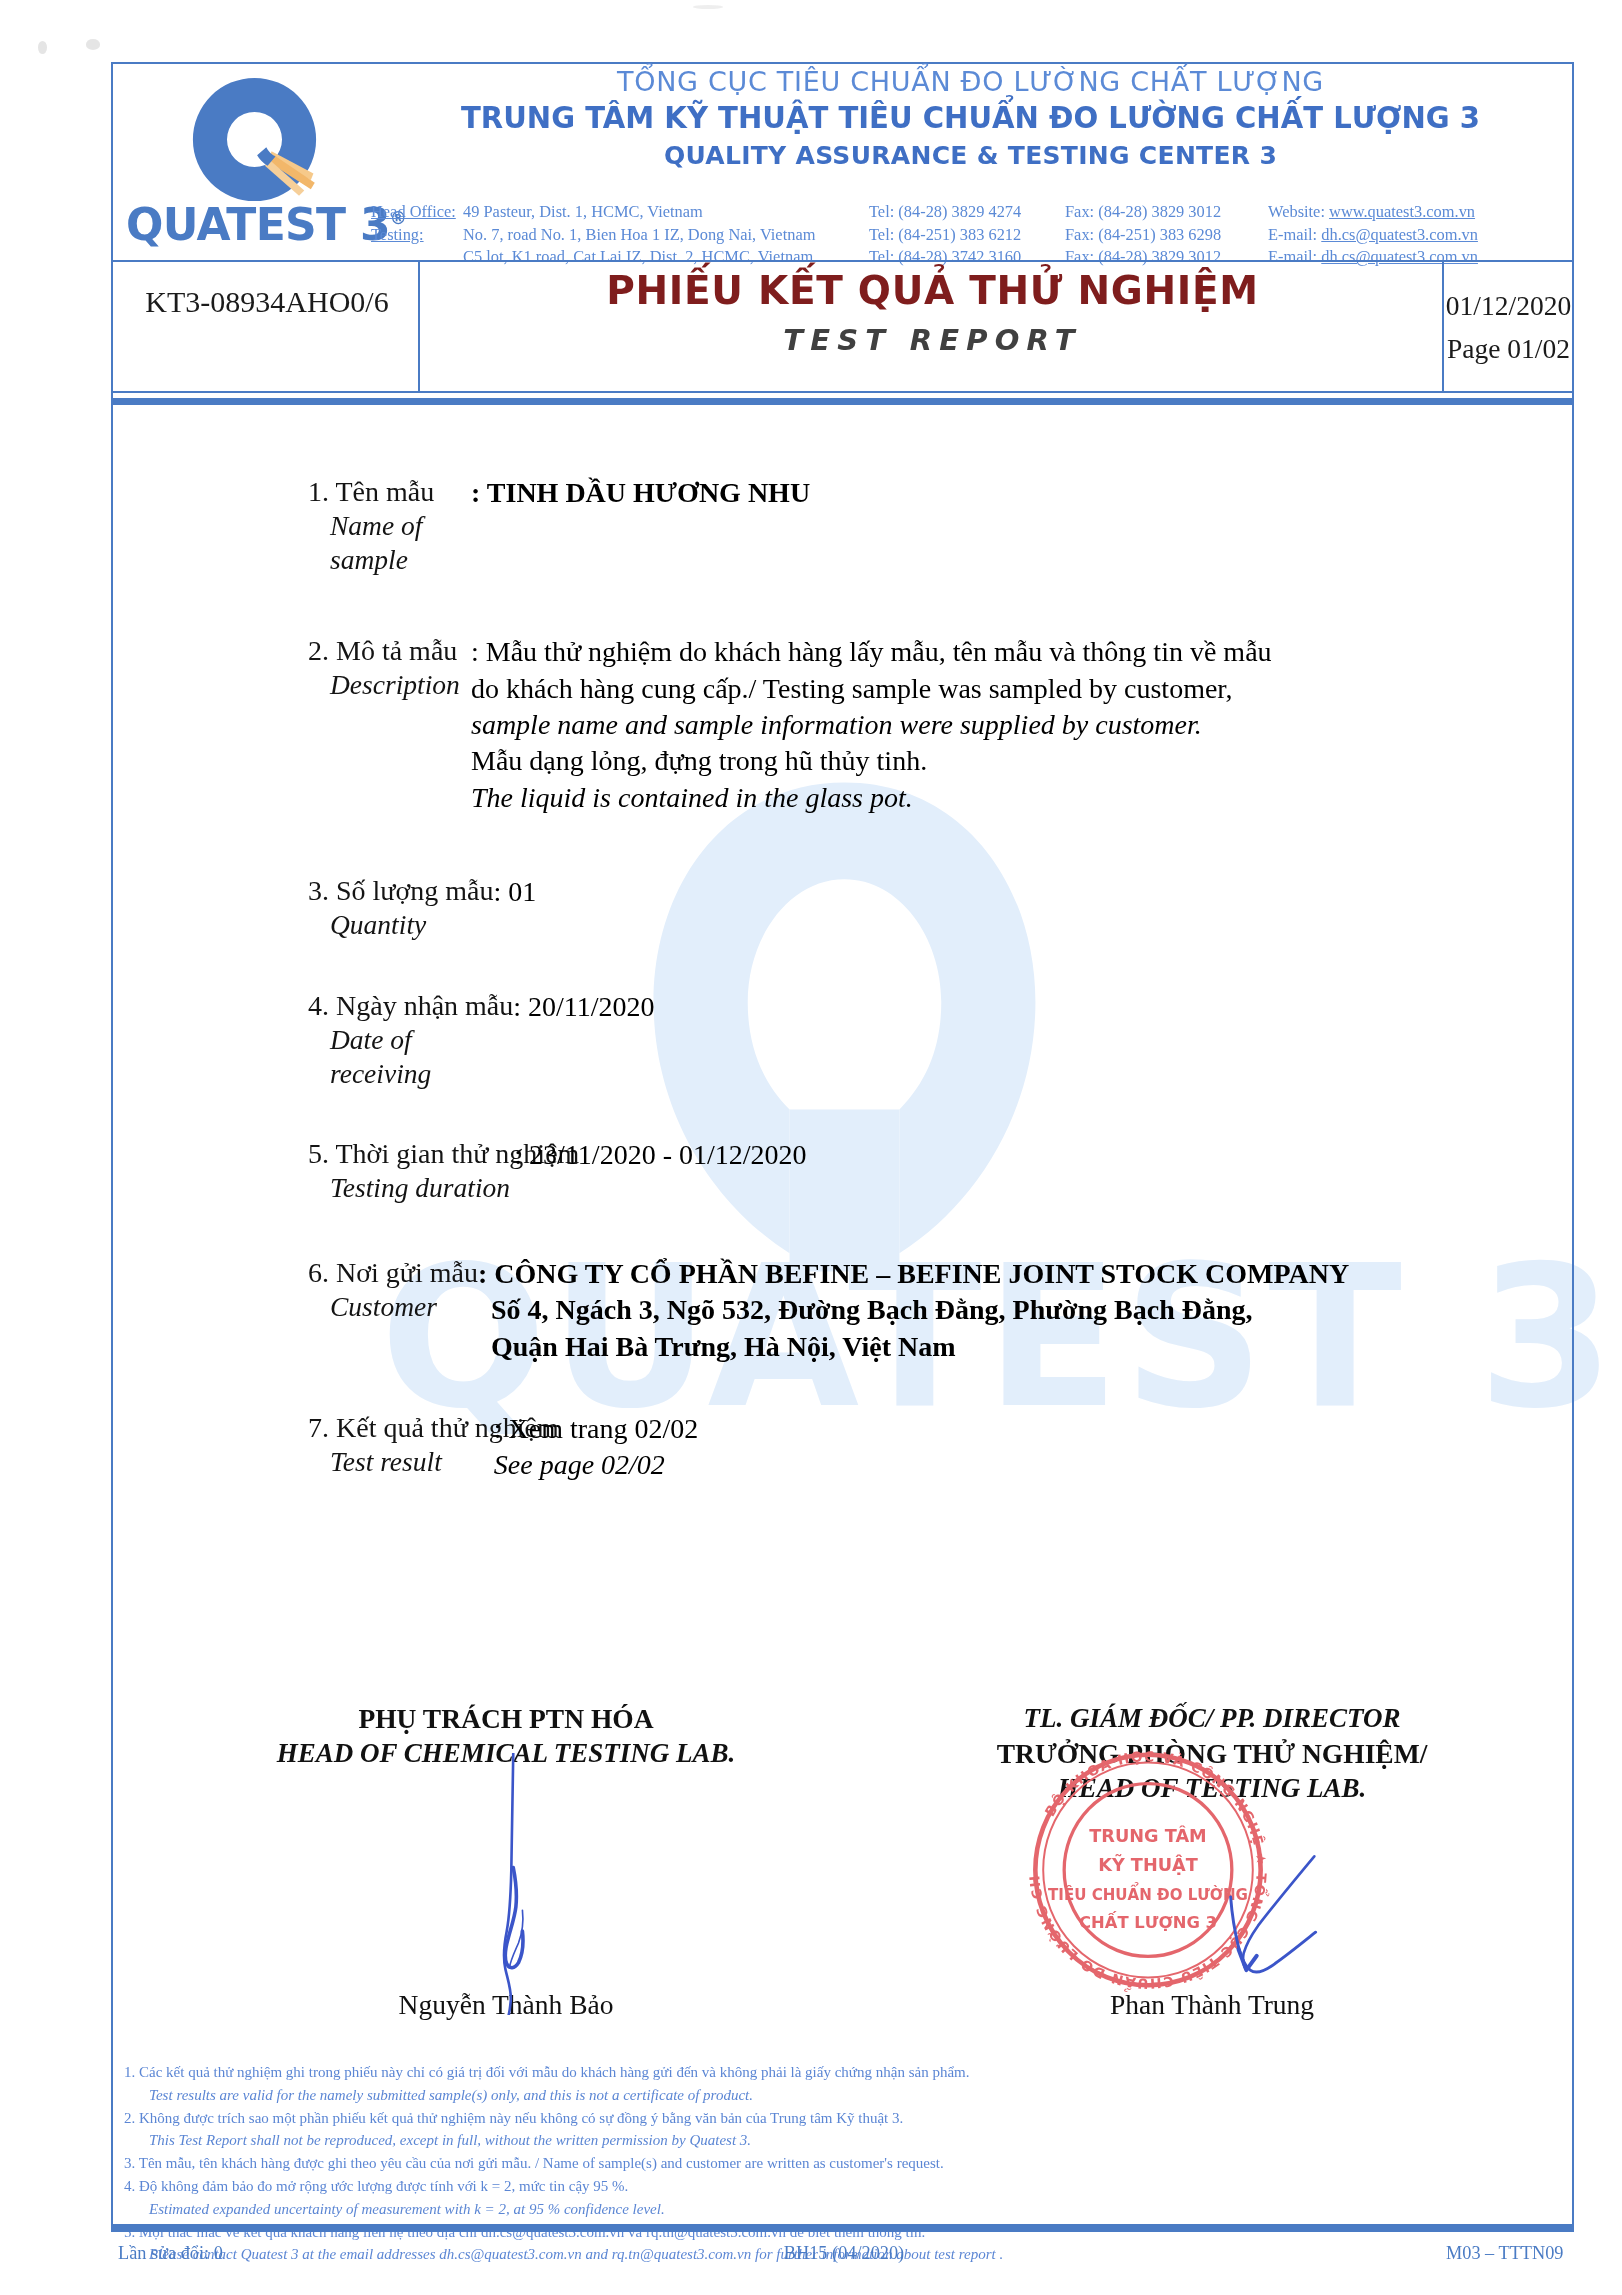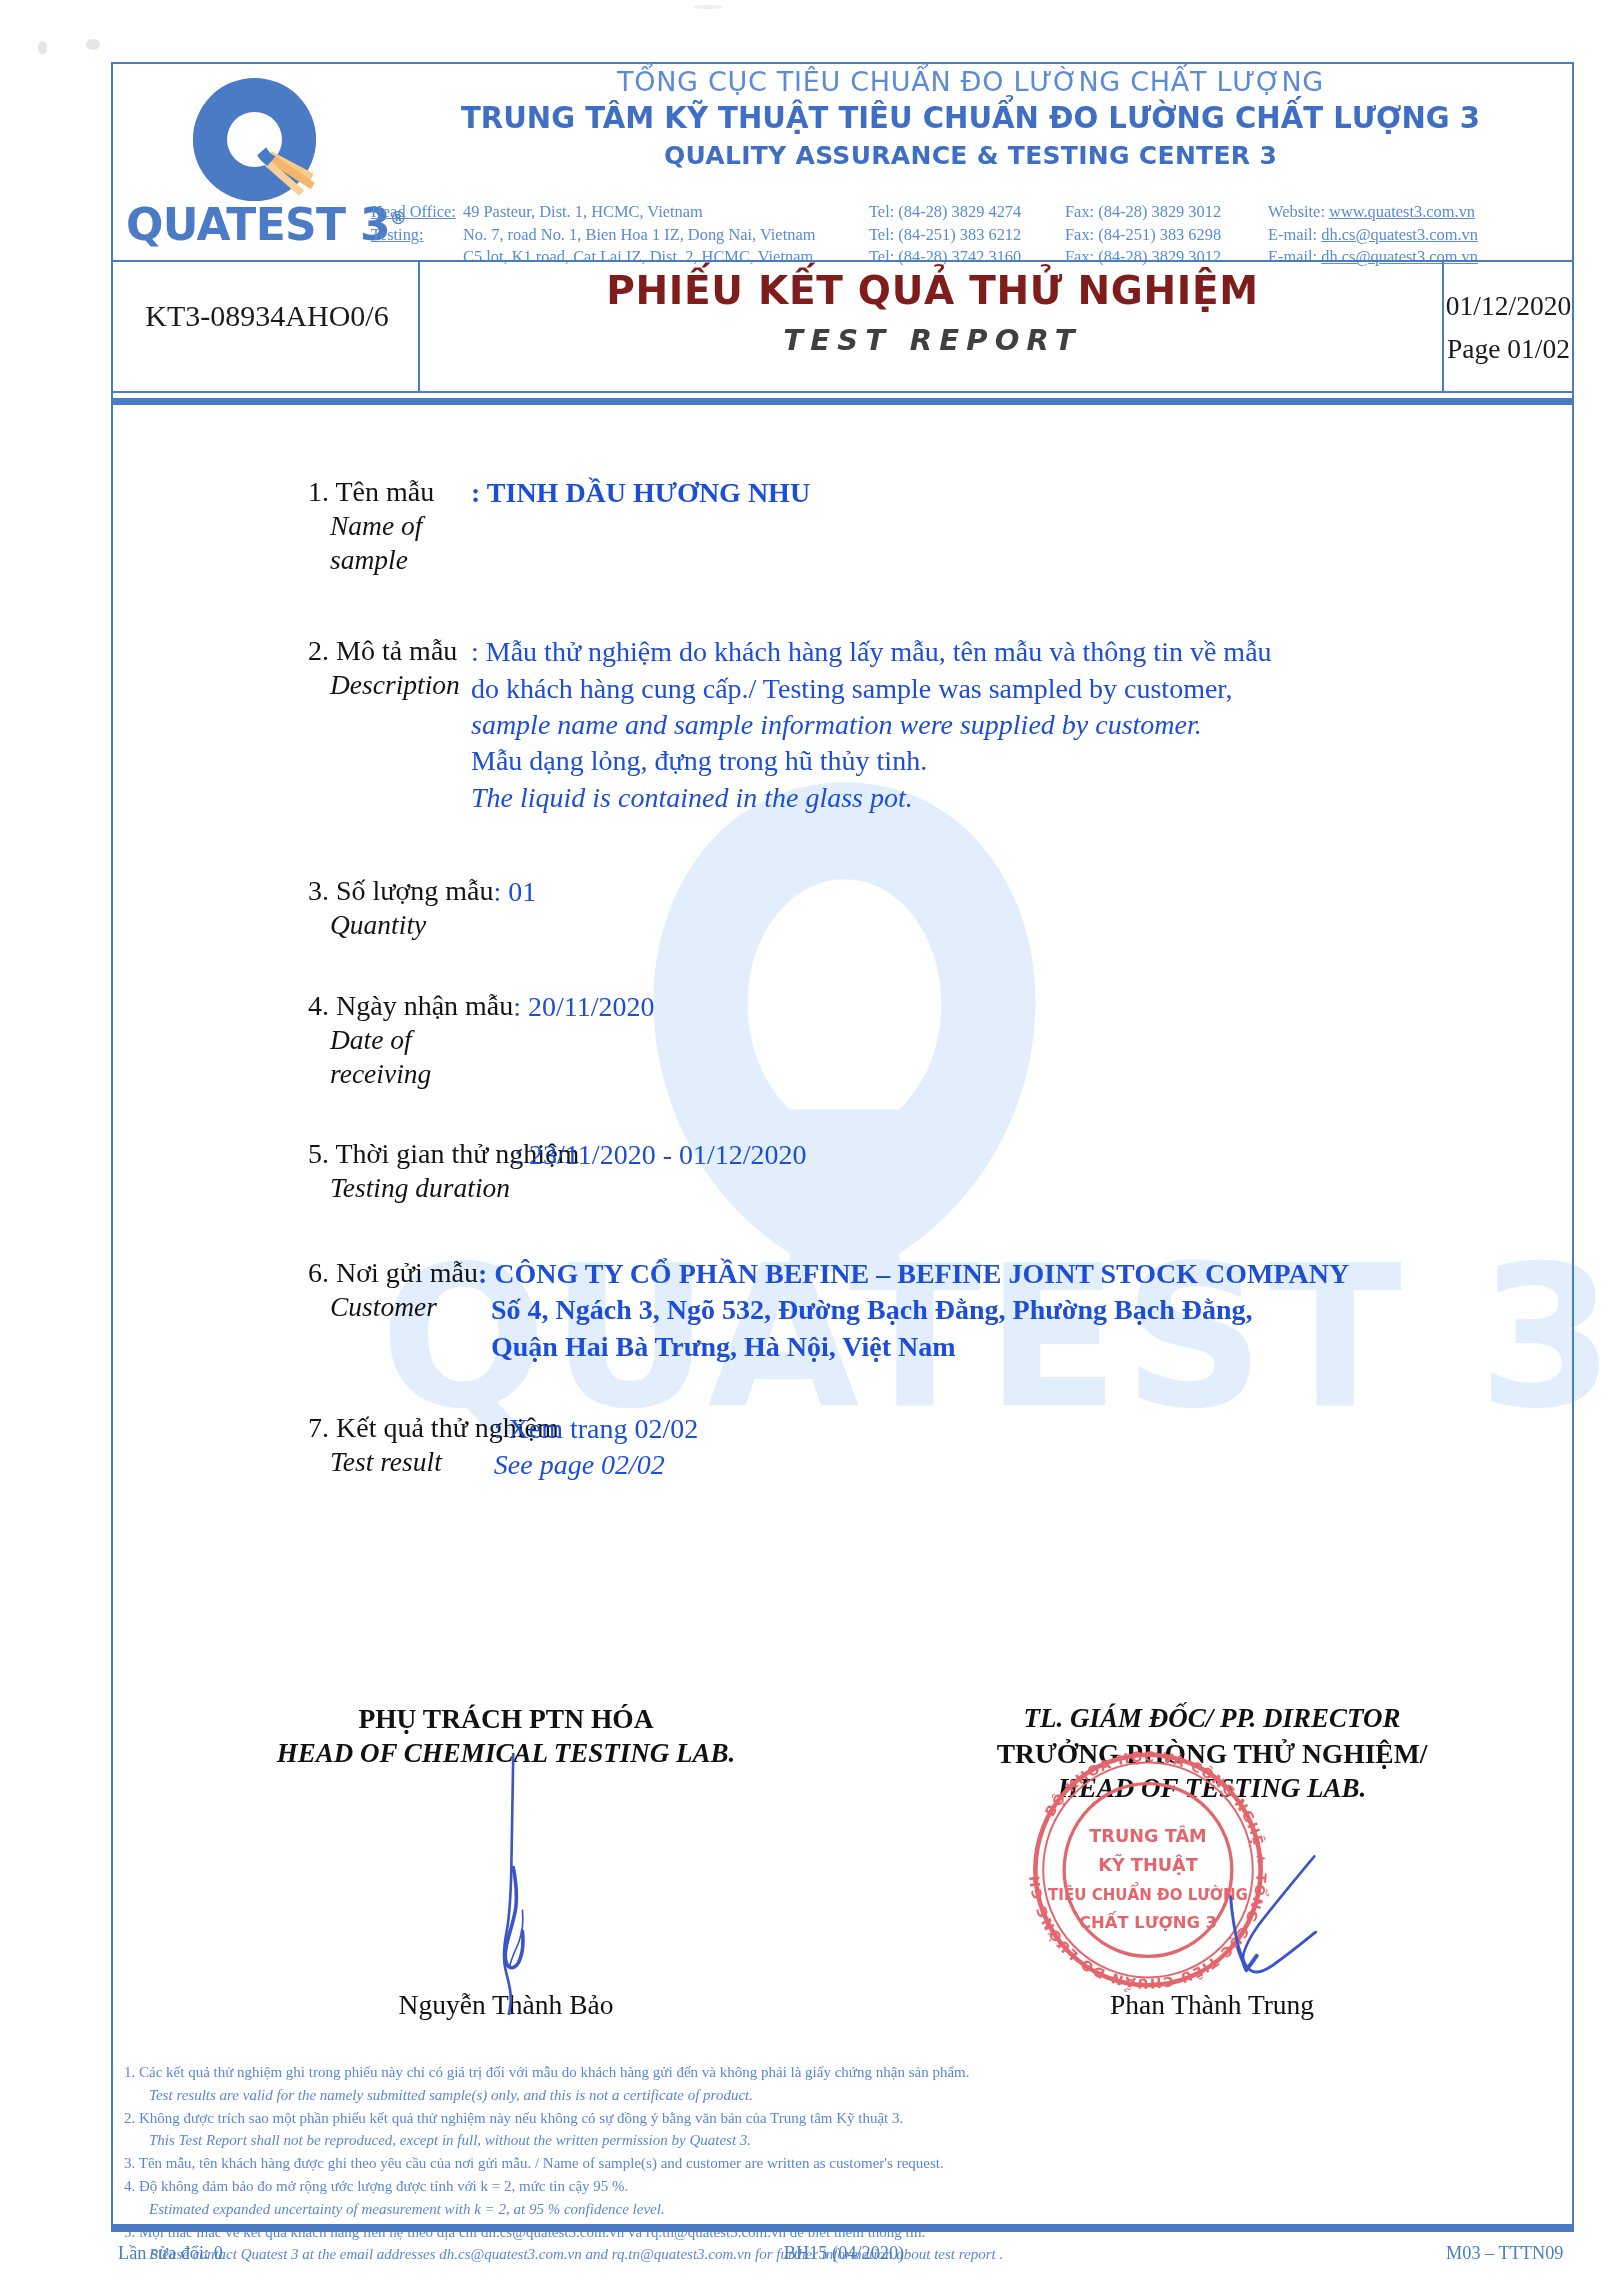--- a/index.html
+++ b/index.html
@@ -32,21 +32,21 @@
   .c-lab u{}
   .c-addr{width:406px;flex:0 0 406px;}
   .c-tel{width:196px;flex:0 0 196px;}
   .c-fax{width:203px;flex:0 0 203px;}
   .c-web{flex:1 1 auto;}
   .c-web u{text-decoration:underline;}
 
   
   .trow{position:absolute;left:113px;top:260px;width:1459px;height:131px;}
   .trow .vdiv{position:absolute;top:0;width:2px;height:131px;background:#4a7bc4;}
-  .t-code{position:absolute;left:0;top:39px;width:308px;text-align:center;
+  .t-code{position:absolute;left:0;top:25px;width:308px;text-align:center;
           font-size:30px;color:#1b1b1b;letter-spacing:0px;}
   .t-mid{position:absolute;left:309px;top:7.9px;width:1021px;text-align:center;}
   .t-vn{font-family:"DejaVu Sans", sans-serif;font-weight:bold;font-size:39px;color:#7f1d1d;letter-spacing:0.7px;}
   .t-en{font-family:"DejaVu Sans", sans-serif;font-weight:bold;font-style:italic;font-size:29px;
         color:#404040;letter-spacing:7.2px;margin-top:10.5px;}
   .t-right{position:absolute;left:1332px;top:25px;width:127px;text-align:center;
            font-size:27.5px;color:#1b1b1b;line-height:1.55;}
 
   .hline-thin{position:absolute;left:113px;top:391px;width:1459px;height:2px;background:#4a7bc4;}
   .hline-thick{position:absolute;left:113px;top:398px;width:1459px;height:7.2px;background:#4a7bc4;}
@@ -60,21 +60,21 @@
   .wm-t sup{font-size:72px;vertical-align:super;}
 
   
   .body{position:absolute;left:113px;top:419px;width:1459px;padding-left:18px;}
   .item{position:relative;display:flex;margin-bottom:0px;}
   .it-lab{flex:0 0 340px;padding-left:177px;box-sizing:border-box;}
   .it-lab.wide{flex:0 0 406px;}
   .it-val{flex:1 1 auto;padding-right:46px;}
   .lab-vn{font-size:28px;color:#141414;line-height:1.22;white-space:nowrap;}
   .lab-en{font-size:27.5px;color:#141414;font-style:italic;line-height:1.22;padding-left:22px;}
-  .val-ln{font-size:28px;color:#1d4ed8;line-height:1.30;}
+  .val-ln{font-size:28px;color:#000000;line-height:1.30;}
   .val-ln.it{font-style:italic;}
   .val-ln.bold{font-weight:bold;}
 
   
   .sigs{position:absolute;left:113px;top:1701px;width:1459px;height:379px;}
   .sig{position:absolute;top:0;text-align:center;}
   .sig.left{left:92px;width:602px;}
   .sig.right{left:772px;width:654px;}
   .s-t1{font-size:27.5px;font-weight:bold;color:#111;line-height:1.28;white-space:nowrap;}
   .s-t2{font-size:27px;font-weight:bold;font-style:italic;color:#111;line-height:1.28;white-space:nowrap;}

